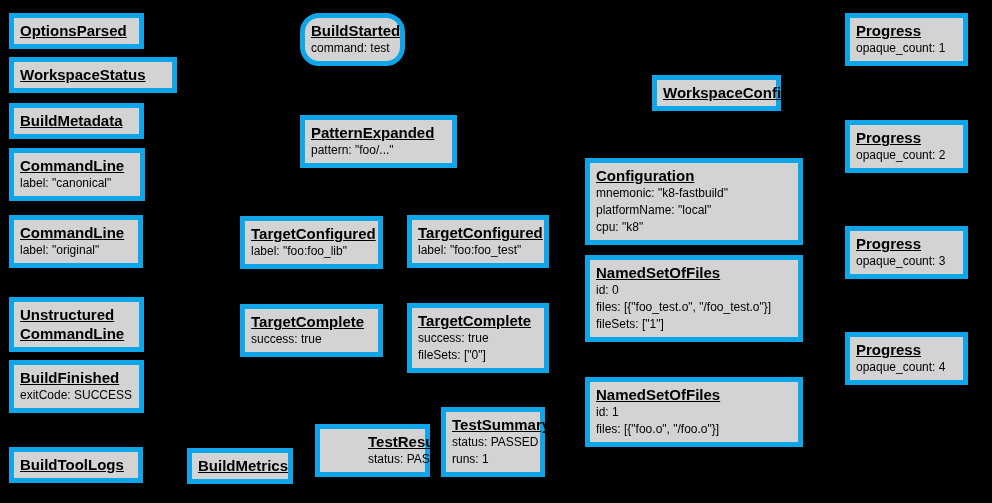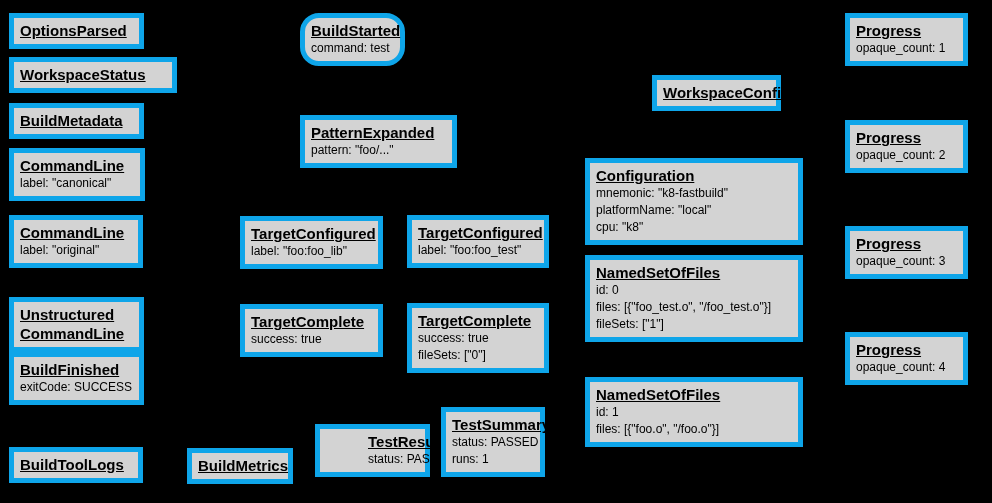--- a/index.html
+++ b/index.html
@@ -66,21 +66,21 @@
     <div class="node-title">CommandLine</div>
     <div class="node-body">label: "original"</div>
   </div>
 
   <div class="node" style="left:9px; top:297px; width:135px;">
     <div class="node-title">Unstructured
 CommandLine</div>
     <div class="node-body"></div>
   </div>
 
-  <div class="node" style="left:9px; top:352px; width:135px;">
+  <div class="node" style="left:9px; top:360px; width:135px;">
     <div class="node-title">BuildFinished</div>
     <div class="node-body">exitCode: SUCCESS</div>
   </div>
 
   <div class="node" style="left:9px; top:447px; width:134px;">
     <div class="node-title">BuildToolLogs</div>
     <div class="node-body"></div>
   </div>
 
   <div class="node" style="left:163px; top:448px; width:106px;margin-left:24px;">

